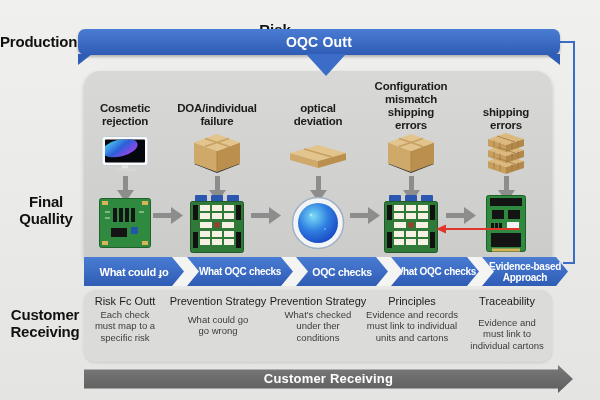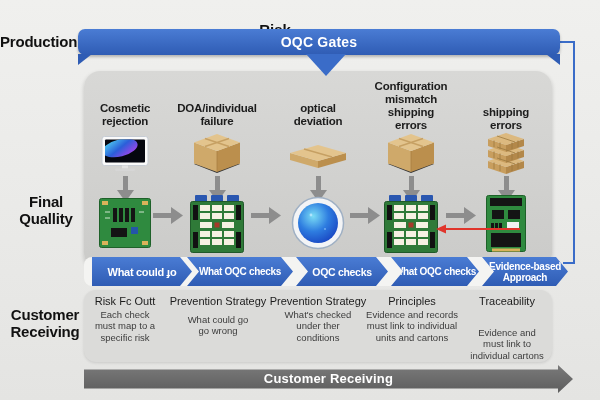--- a/index.html
+++ b/index.html
@@ -72,21 +72,21 @@
 Quallity</div>
   <div class="abs side-label center ml" style="left:2px;top:307px;width:86px;">Customer
 Receiving</div>
 
   <div class="abs conn" style="left:556px;top:41px;width:19px;height:2px;"></div>
   <div class="abs conn" style="left:573px;top:41px;width:2px;height:223px;"></div>
   <div class="abs conn" style="left:563px;top:262px;width:12px;height:2px;"></div>
 
   <div id="main-panel" class="abs"></div>
 
-  <div id="oqc-banner" class="abs">OQC Gates</div>
+  <div id="oqc-banner" class="abs">OQC Outt</div>
   <div id="tail-left" class="abs banner-tail"></div>
   <div id="tail-right" class="abs banner-tail"></div>
   <svg class="abs" style="left:304px;top:54px;" width="44" height="22">
     <polygon points="2,0 42,0 22,22" fill="#3a6cc8"></polygon>
   </svg>
 
   <div class="abs col-header center ml" style="left:356px;top:80px;width:110px;">Configuration
 mismatch</div>
   <div class="abs col-header center ml" style="left:70px;top:102px;width:110px;">Cosmetic
 rejection</div>
@@ -281,21 +281,21 @@
       <rect x="0" y="6" width="19" height="5" fill="#8d8d8d"></rect>
       <polygon points="18,0 18,17 30,8.5" fill="#8d8d8d"></polygon>
     </svg>
 
   <svg class="abs" style="left:436px;top:224px;" width="84" height="10">
     <rect x="8" y="4" width="76" height="2" fill="#e0352b"></rect>
     <polygon points="0,5 10,0.5 10,9.5" fill="#e0352b"></polygon>
   </svg>
 
   <div id="chevron-strip" class="abs"></div>
-  <div class="chev chev-first" style="left:84px;width:100px;font-size:11px;margin-left:8px;">What could ɟo</div>
+  <div class="chev chev-first" style="left:84px;width:100px;font-size:11px;">What could ɟo</div>
   <div class="chev chev-mid" style="left:187px;width:106px;font-size:10px;">What OQC checks</div>
   <div class="chev chev-mid" style="left:296px;width:92px;">OQC checks</div>
   <div class="chev chev-mid" style="left:391px;width:88px;font-size:10px;">What OQC checks</div>
   <div class="chev chev-mid ml" style="left:482px;width:86px;font-size:10px;line-height:1.1;">Evidence-based
 Approach</div>
 
   <div id="notes-panel" class="abs"></div>
   <div class="abs note-title" style="left:70px;top:295px;width:110px;">Risk Fc Outt</div>
   <div class="abs note-body ml" style="left:70px;top:309px;width:110px;">Each check
 must map to a
@@ -305,19 +305,19 @@
 go wrong</div>
   <div class="abs note-title" style="left:262px;top:295px;width:112px;">Prevention Strategy</div>
   <div class="abs note-body ml" style="left:262px;top:309px;width:112px;">What's checked
 under ther
 conditions</div>
   <div class="abs note-body ml" style="left:354px;top:309px;width:116px;">Evidence and records
 must link to individual
 units and cartons</div>
   <div class="abs note-title" style="left:354px;top:295px;width:116px;">Principles</div>
   <div class="abs note-title" style="left:453px;top:295px;width:108px;">Traceability</div>
-  <div class="abs note-body ml" style="left:453px;top:327px;width:108px;">Evidence and
+  <div class="abs note-body ml" style="left:453px;top:317px;width:108px;">Evidence and
 must link to
 individual cartons</div>
 
   <div id="cr-banner" class="abs">Customer Receiving</div>
 
 </div>
 
 </body></html>

